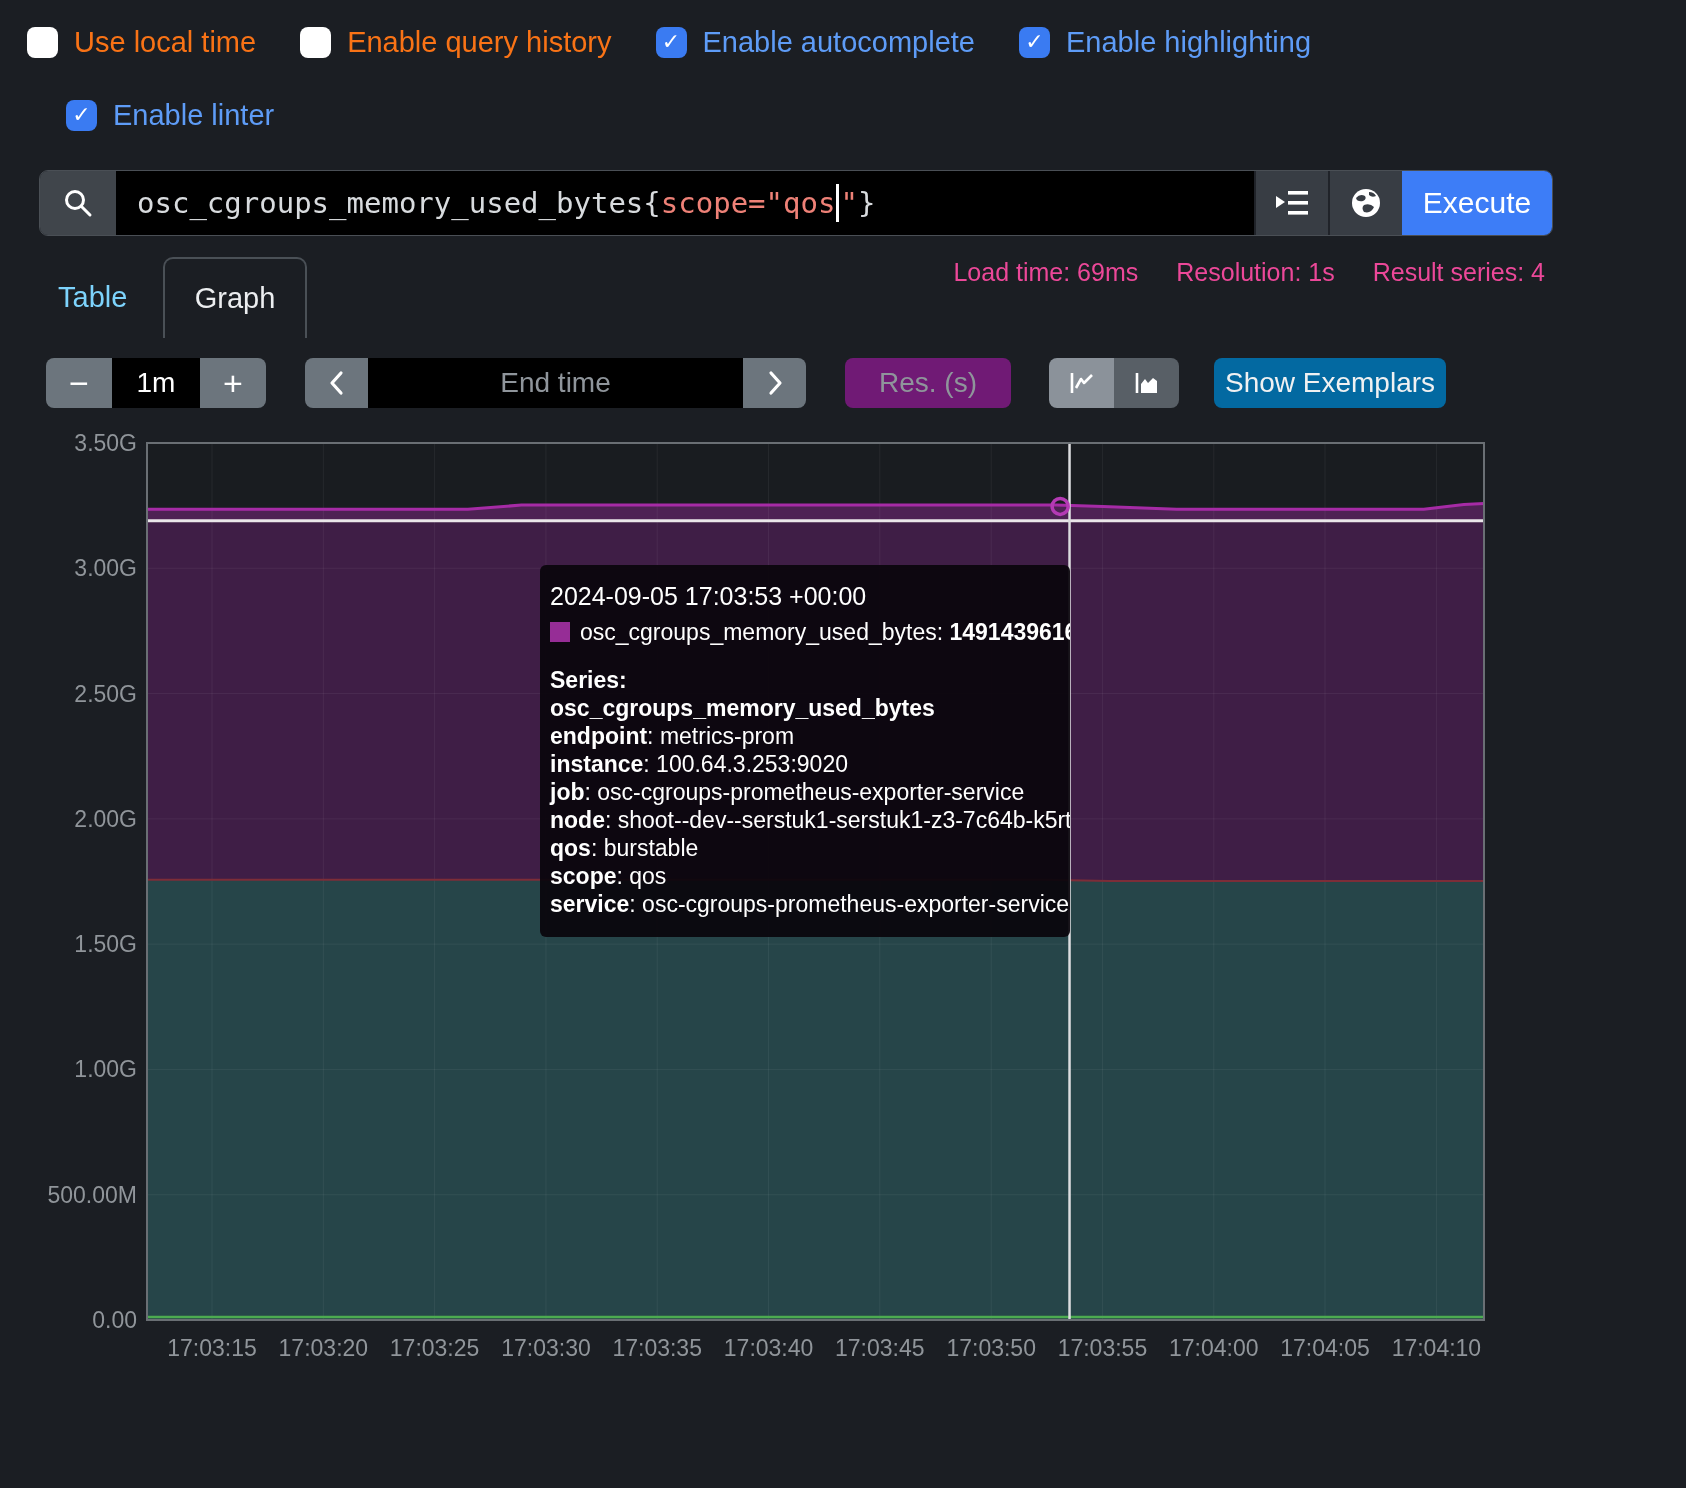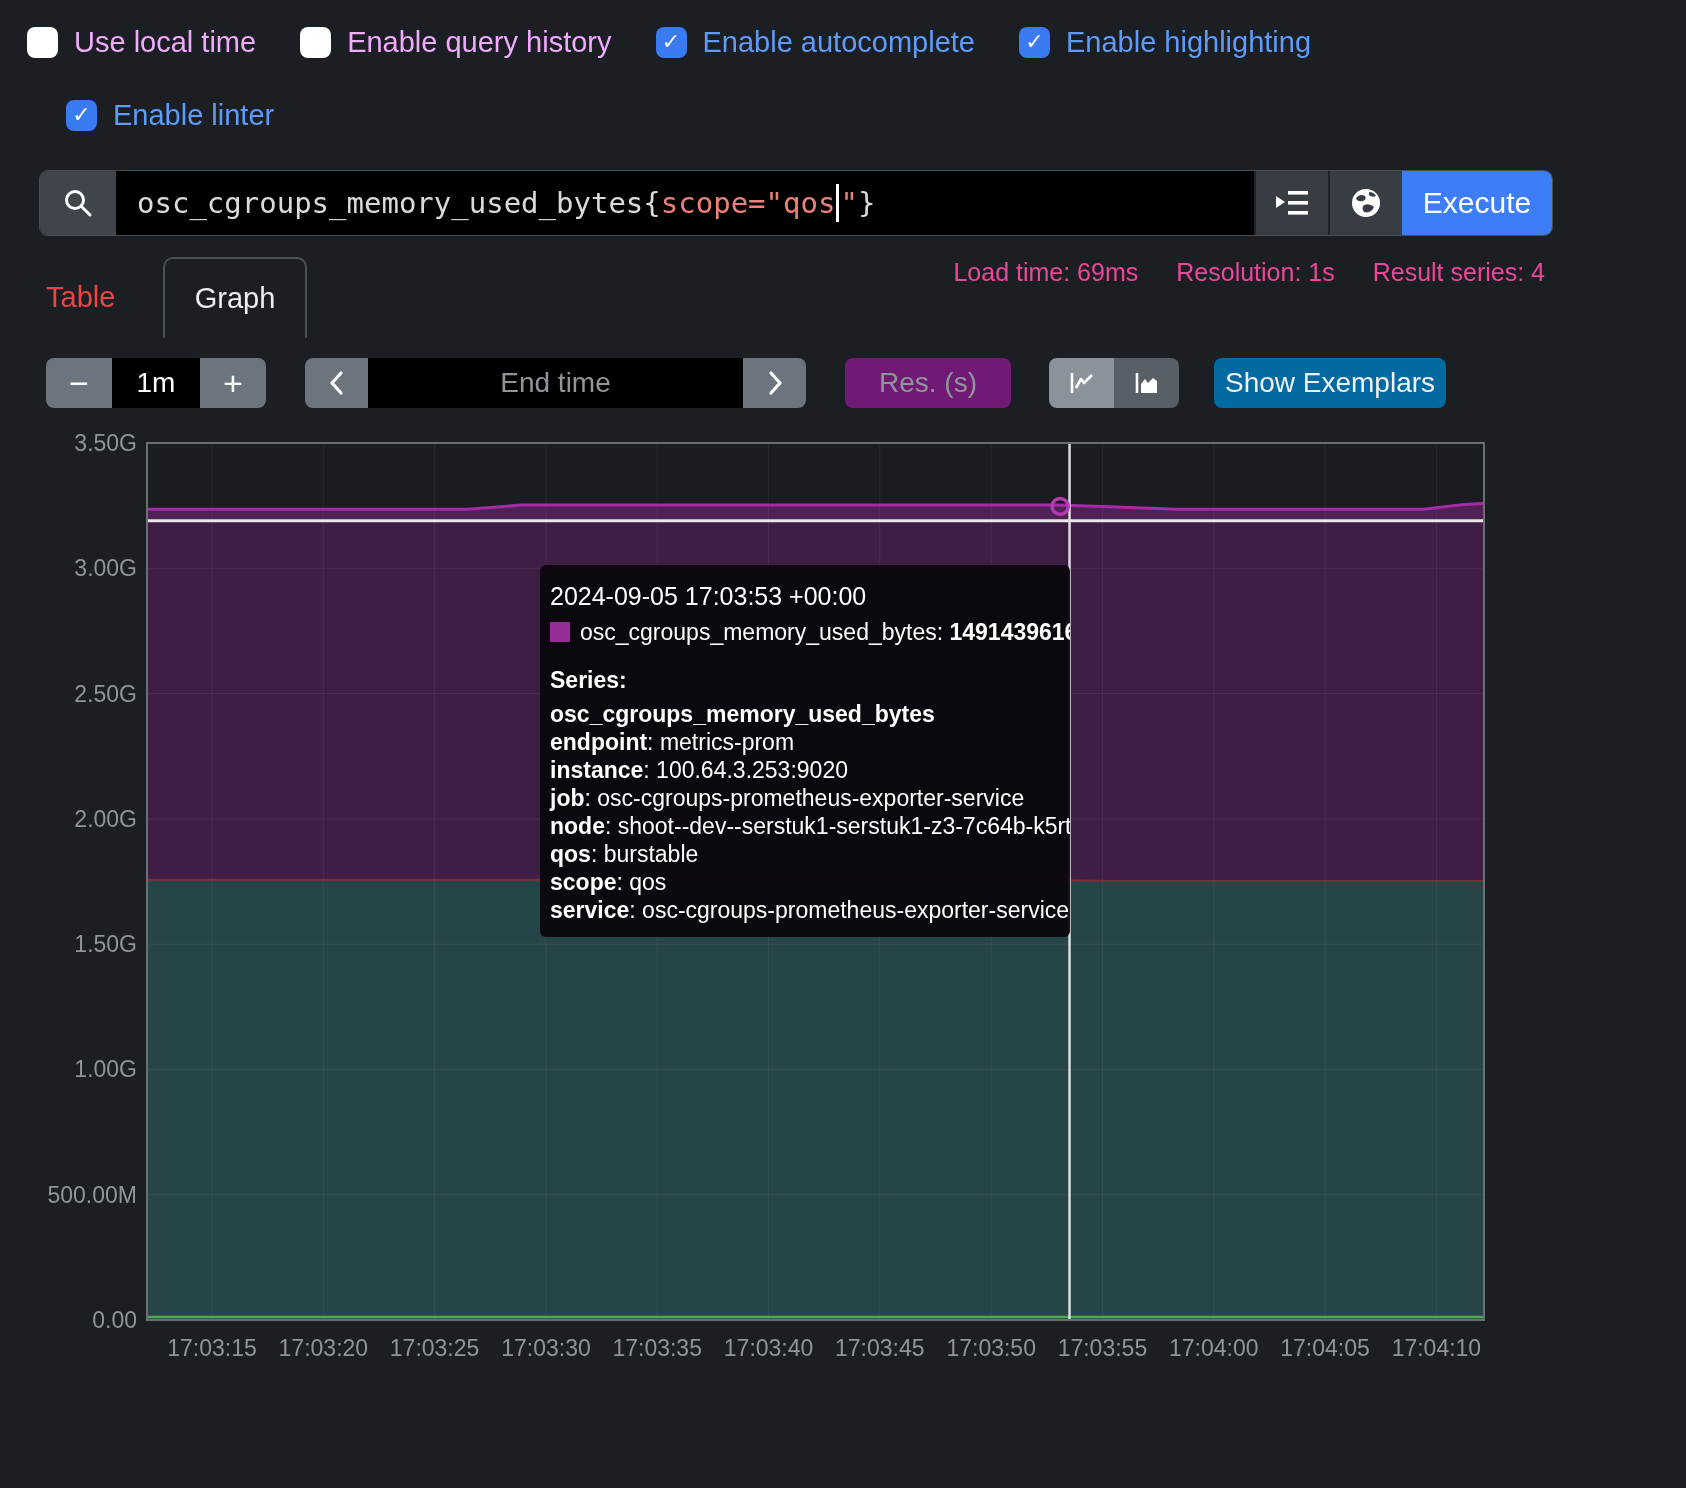--- a/index.html
+++ b/index.html
@@ -12,40 +12,40 @@
   
   .opt-row{position:absolute;display:flex;gap:44px;}
   #opt-row-1{left:27px;top:24px;}
   #opt-row-2{left:66px;top:97px;}
   .opt{display:flex;align-items:center;gap:16px;height:36px;cursor:pointer;}
   .opt .box{width:31px;height:31px;border-radius:8px;background:#fff;
     display:flex;align-items:center;justify-content:center;flex:0 0 auto;}
   .opt .check{display:none;color:#fff;font-size:22px;font-weight:bold;line-height:1;}
   .opt.checked .box{background:#3a7bf2;}
   .opt.checked .check{display:block;}
-  .opt .lbl{font-size:29px;color:#f0abfc;}
+  .opt .lbl{font-size:29px;color:#f97316;}
   .opt.checked .lbl{color:#5e9cf7;}
   
   #query-bar{position:absolute;left:39px;top:170px;width:1514px;height:66px;
     display:flex;border-radius:9px;overflow:hidden;border:1px solid #4a4f55;box-sizing:border-box;}
   #search-seg{width:76px;background:#40454b;display:flex;align-items:center;justify-content:center;flex:0 0 auto;}
   #query-input{flex:1;background:#000;display:flex;align-items:center;padding-left:21px;
     font-family:"DejaVu Sans Mono","Liberation Mono",monospace;font-size:29px;white-space:pre;overflow:hidden;}
   .q-plain{color:#d8dbde;}
   .q-accent{color:#ee8177;}
   .cursor{display:inline-block;width:3px;height:38px;background:#fff;margin:0 1px;vertical-align:middle;}
   .icon-btn{width:72px;background:#383d44;border-left:2px solid #202329;
     display:flex;align-items:center;justify-content:center;flex:0 0 auto;cursor:pointer;}
   #execute-btn{width:150px;background:#3d7df7;color:#fff;font-size:30px;
     display:flex;align-items:center;justify-content:center;flex:0 0 auto;cursor:pointer;}
   
   #stats{position:absolute;top:258px;right:141px;display:flex;gap:38px;
     font-size:25px;color:#ec4899;}
   
-  #tab-table{position:absolute;left:46px;top:281px;font-size:29px;color:#ef4444;cursor:pointer;}
+  #tab-table{position:absolute;left:58px;top:281px;font-size:29px;color:#7dd3fc;cursor:pointer;}
   #tab-graph{position:absolute;left:163px;top:257px;width:144px;height:81px;
     border:2px solid #4a5056;border-bottom:none;border-radius:10px 10px 0 0;
     display:flex;align-items:center;justify-content:center;font-size:29px;color:#eceef0;
     box-sizing:border-box;cursor:pointer;}
   
   .ctrl{position:absolute;top:358px;height:50px;}
   .grp{display:flex;border-radius:8px;overflow:hidden;height:50px;}
   .gbtn{background:#6c757d;color:#fff;display:flex;align-items:center;justify-content:center;cursor:pointer;}
   .blackbox{background:#000000;color:#fff;display:flex;align-items:center;justify-content:center;}
   .ph{color:#8f959b;}
@@ -67,21 +67,21 @@
   #chart-svg text.tick{font-family:"Liberation Sans","DejaVu Sans",sans-serif;
     font-size:23px;fill:#90959a;}
   
   #tooltip{position:absolute;left:540px;top:565px;width:530px;height:372px;box-sizing:border-box;
     background:rgba(10,5,12,0.93);border-radius:6px;padding:16px 10px;z-index:5;
     font-size:23px;line-height:28px;color:#fff;overflow:hidden;}
   #tooltip .tt-date{font-size:25px;line-height:31px;margin-bottom:6px;}
   #tooltip .tt-metric{margin-bottom:20px;white-space:nowrap;}
   #tooltip .swatch{display:inline-block;width:20px;height:20px;margin-right:10px;vertical-align:-2px;}
   #tooltip b{font-weight:bold;}
-  #tooltip .tt-series-head{font-weight:bold;margin-bottom:6px;}
+  #tooltip .tt-series-head{font-weight:bold;}
   #tooltip .tt-name{font-weight:bold;}
   #tooltip .tt-row{white-space:nowrap;}
   #tooltip .sep::before{content:": ";}
 </style>
 </head>
 <body>
 
 <div class="opt-row" id="opt-row-1">
   <div class="opt">
     <span class="box"></span>

